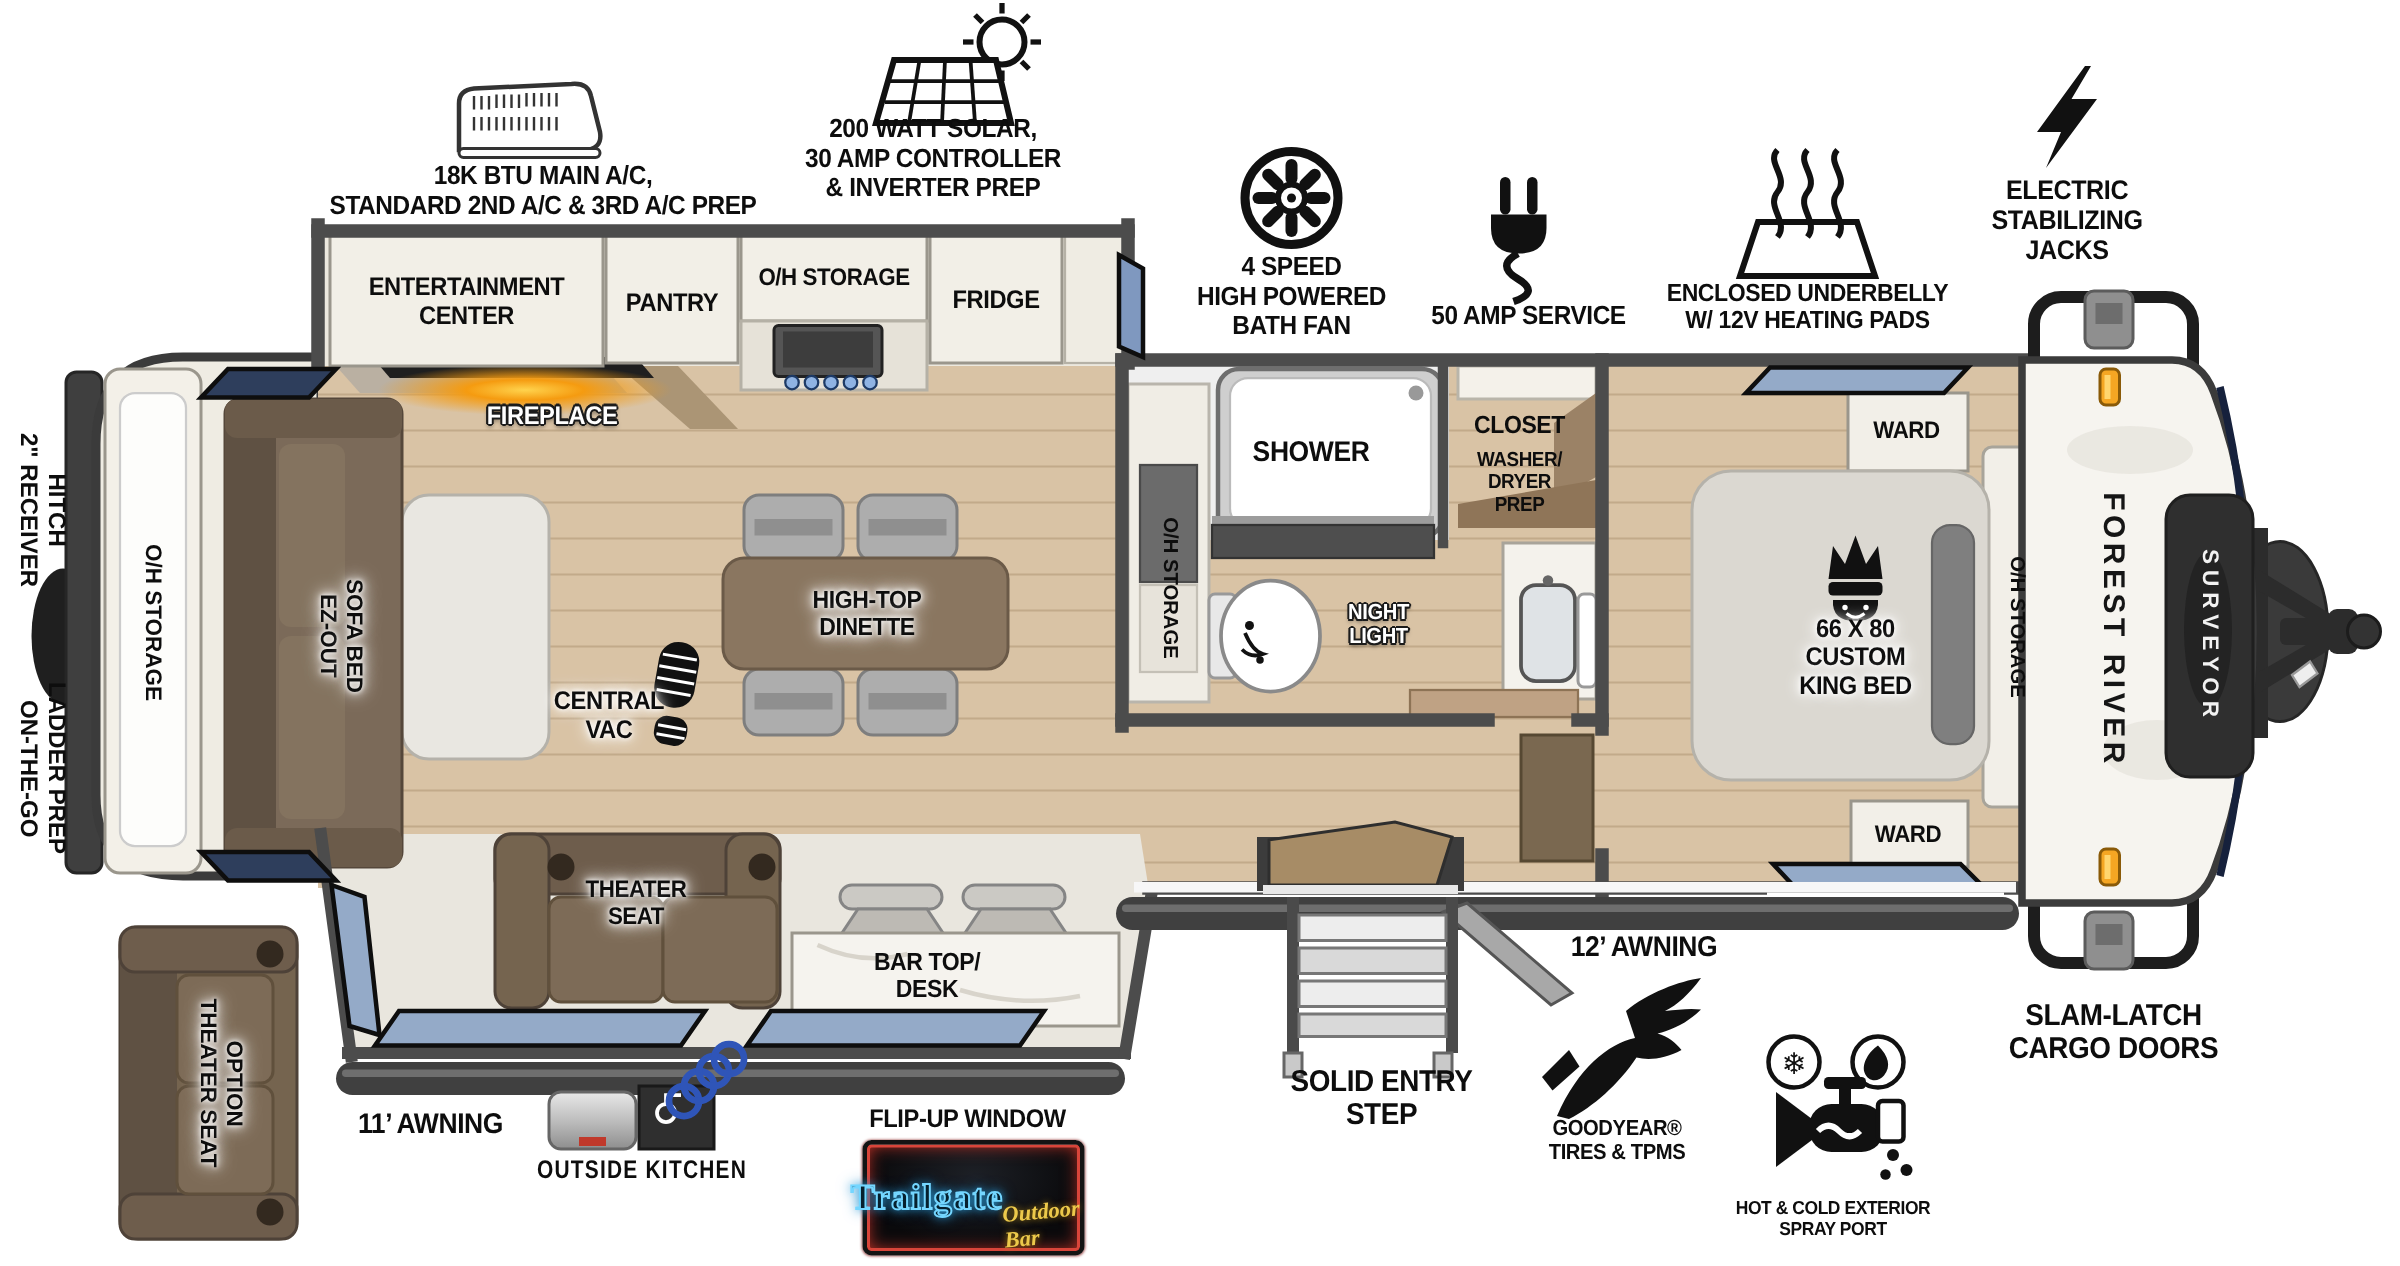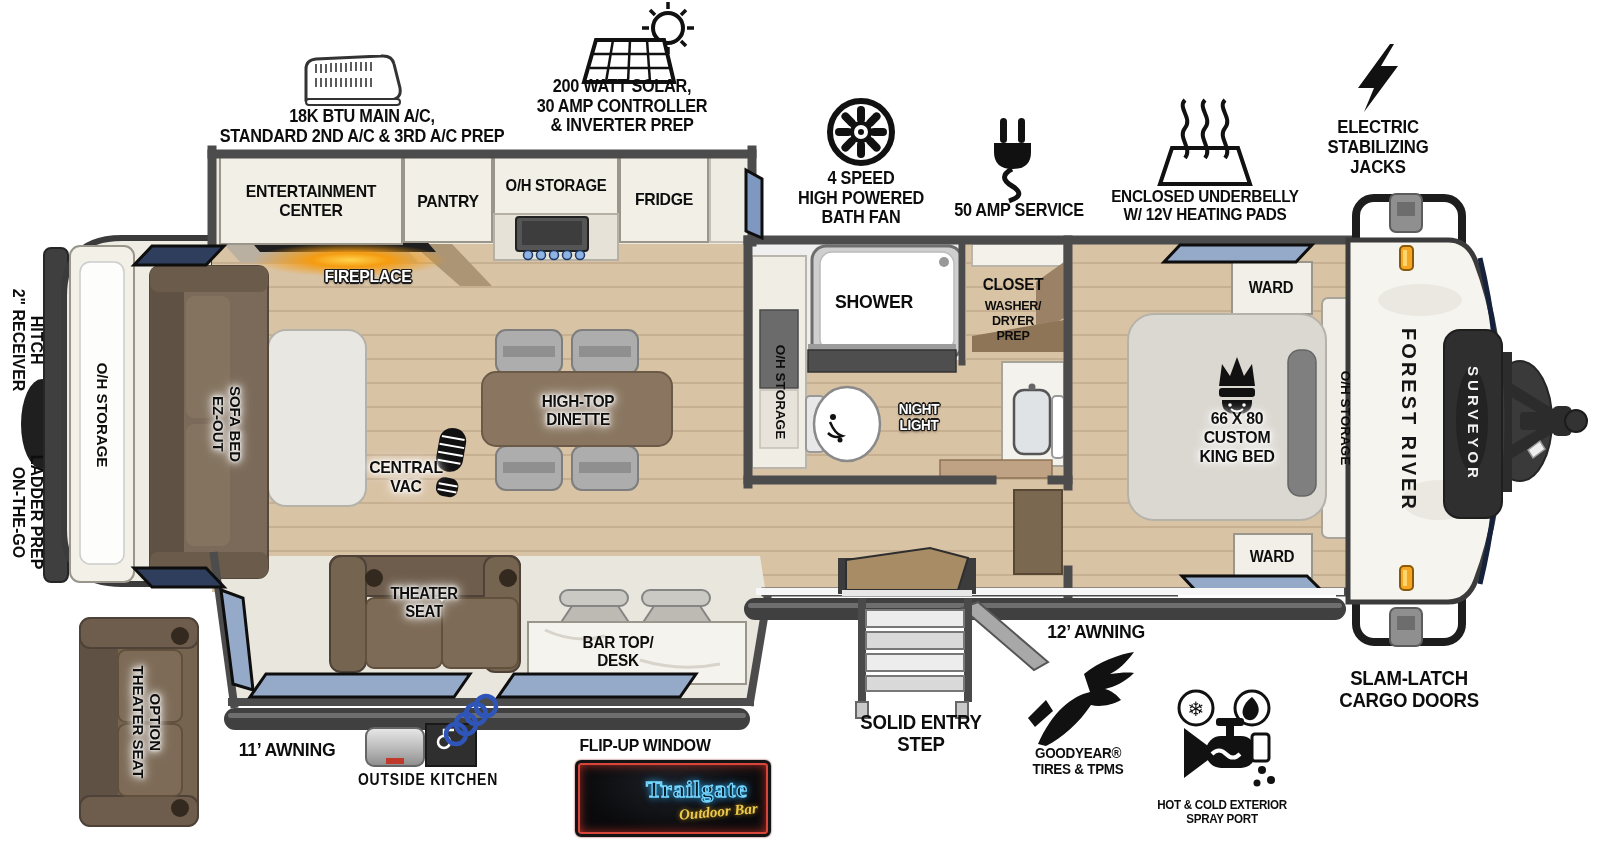--- a/index.html
+++ b/index.html
@@ -11,21 +11,21 @@
   .vt{position:absolute;writing-mode:vertical-lr;text-orientation:sideways;white-space:pre-line;
       text-align:center;line-height:1.15;letter-spacing:0;transform:translate(-50%,-50%);color:#0d0d0d;}
   .glow{text-shadow:0 0 3px #fff,0 0 6px #fff,0 0 10px #fff,0 0 14px #fff;}
   .owhite{color:#fff;text-shadow:-1.5px 0 0 #1c1c1c,1.5px 0 0 #1c1c1c,0 -1.5px 0 #1c1c1c,0 1.5px 0 #1c1c1c,
           -1px -1px 0 #1c1c1c,1px 1px 0 #1c1c1c,-1px 1px 0 #1c1c1c,1px -1px 0 #1c1c1c,0 2px 3px rgba(0,0,0,.55);}
   .brand{color:#151515;letter-spacing:3px;}
   .trailgate{position:absolute;left:575px;top:760px;width:142px;height:71px;border-radius:6px;
              background:radial-gradient(ellipse at 50% 30%,#1d2026 0%,#0a0a0c 70%);
              border:3px solid #141414;
              box-shadow:inset 0 0 0 2px #d8453a, inset 0 0 12px rgba(235,60,45,.9), 0 0 2px #822;
-             display:flex;flex-direction:column;align-items:center;justify-content:center;padding-left:48px;}
+             display:flex;flex-direction:row;align-items:center;justify-content:center;}
   .tg-title{font-family:"Liberation Serif","DejaVu Serif",serif;font-weight:bold;font-size:24px;line-height:1;
             color:#06202e;-webkit-text-stroke:1.3px #74d6ff;text-shadow:0 0 6px #2fa8e8,0 0 10px #1c7fb8;letter-spacing:1px;}
   .tg-sub{font-family:"Liberation Serif","DejaVu Serif",serif;font-style:italic;font-weight:bold;font-size:15px;
           color:#ecc94b;text-shadow:0 0 5px #a87f13;transform:rotate(-5deg);margin-top:2px;align-self:flex-end;padding-right:10px;}
 </style>
 </head>
 <body>
 
 <div class="stage">
 

